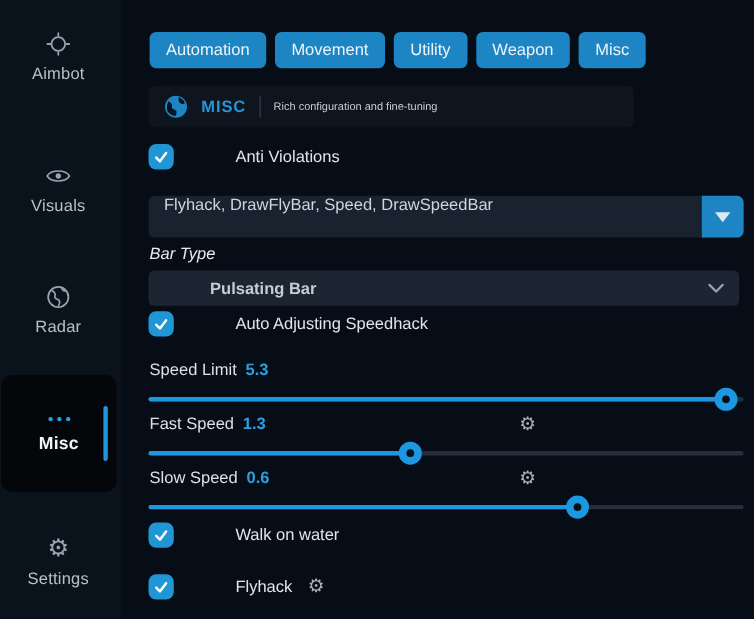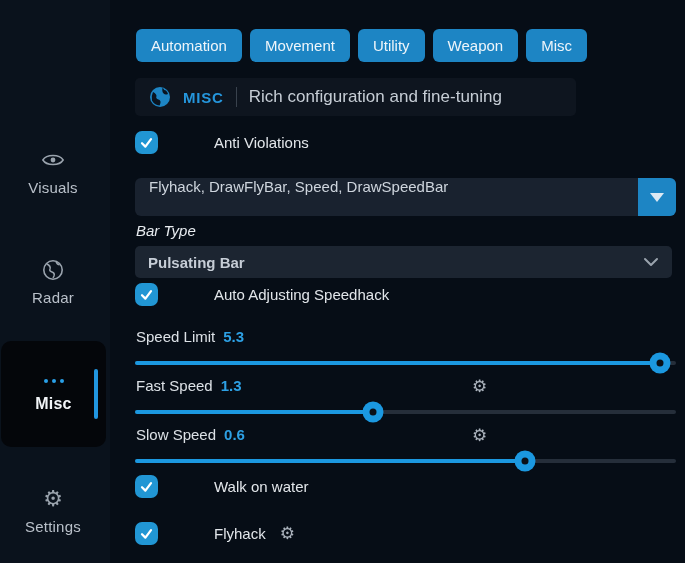--- a/index.html
+++ b/index.html
@@ -23,38 +23,38 @@
   .main { position:absolute; left:135px; top:16px; width:541px; height:563px; }
 
   .tabs { position:absolute; left:1px; top:13px; display:flex; gap:8px; }
   .tab { height:33px; padding:0 15px; background:#1d85c4; color:#eef5fa; border:none; border-radius:6px;
          font-family:"Liberation Sans", sans-serif; font-size:15px; cursor:pointer; }
 
   .header { position:absolute; left:0; top:62px; width:441px; height:38px; background:#0e151f; border-radius:5px;
             display:flex; align-items:center; padding:0 14px; gap:12px; }
   .hdr-title { color:#2596dc; font-weight:bold; font-size:15px; letter-spacing:.8px; }
   .hdr-divider { width:1px; height:20px; background:#39424d; }
-  .hdr-sub { color:#c6cdd5; font-size:17px; }
+  .hdr-sub { color:#c6cdd5; font-size:10px; }
 
   .check-row { position:absolute; left:0; display:flex; align-items:center; gap:14px; cursor:pointer; }
   .cb { width:23px; height:23px; background:#2196d4; border-radius:7px; display:flex; align-items:center; justify-content:center; flex:none; }
   .cb-label { color:#e2e6ea; font-size:15px;margin-left:42px; }
   .inline-gear { font-family:"DejaVu Sans", sans-serif; color:#aab2bc; font-size:17px; line-height:1; cursor:pointer; }
 
   .mselect { position:absolute; left:0; top:162px; width:541px; height:38px; background:#19222f; border-radius:6px;
              display:flex; align-items:flex-start; cursor:pointer; }
   .mselect-text { flex:1; padding-left:14px; color:#ced5dd; font-size:15px; white-space:nowrap; overflow:hidden; }
   .mselect-btn { width:38px; height:38px; background:#1d85c4; border-radius:0 6px 6px 0; display:flex; align-items:center; justify-content:center; cursor:pointer; }
   .tri { width:0; height:0; border-left:7px solid transparent; border-right:7px solid transparent; border-top:9px solid #dce9f3; }
 
   .field-label { position:absolute; left:1px; color:#e8ecf0; font-size:15px;font-style:italic; }
 
   .select { position:absolute; left:0; top:230px; width:537px; height:32px; background:#1c2531; border-radius:5px;
             display:flex; align-items:center; justify-content:space-between; padding:0 13px; cursor:pointer; }
-  .select-text { color:#c6cdd6; font-size:15px; font-weight:bold; }
+  .select-text { color:#c6cdd6; font-size:15px; font-weight:bold;margin-left:43px; }
 
   .slider-label { position:absolute; left:1px; display:flex; gap:8px; align-items:baseline; }
   .slider-label .lbl { color:#dce1e6; font-size:15px; }
   .slider-label .val { color:#2da0e4; font-size:15px; font-weight:bold; }
   .row-gear { position:absolute; left:337px; font-family:"DejaVu Sans", sans-serif; color:#aab2bc; font-size:17px; line-height:1; cursor:pointer; }
 
   .track { position:absolute; left:0; width:541px; height:4px; background:#252e3a; border-radius:2px; cursor:pointer; }
   .fill { position:absolute; left:0; top:0; height:4px; background:#1b98e0; border-radius:2px; }
   .thumb { position:absolute; top:2px; width:21px; height:21px; background:#1b98e0; border-radius:50%;
            transform:translate(-50%,-50%); display:flex; align-items:center; justify-content:center; cursor:grab; }
@@ -62,20 +62,32 @@
 
   svg { display:block; }
 </style>
 </head>
 <body>
 
 <div class="app">
 
   <aside class="sidebar">
 
+    <div class="side-item" style="top:28px">
+      <span class="side-icon">
+        <svg width="24" height="24" viewBox="0 0 24 24">
+          <circle cx="12" cy="12" r="6.2" fill="none" stroke="#9aa3ad" stroke-width="1.6"></circle>
+          <line x1="12" y1="1.5" x2="12" y2="5.5" stroke="#9aa3ad" stroke-width="1.6"></line>
+          <line x1="12" y1="18.5" x2="12" y2="22.5" stroke="#9aa3ad" stroke-width="1.6"></line>
+          <line x1="1.5" y1="12" x2="5.5" y2="12" stroke="#9aa3ad" stroke-width="1.6"></line>
+          <line x1="18.5" y1="12" x2="22.5" y2="12" stroke="#9aa3ad" stroke-width="1.6"></line>
+        </svg>
+      </span>
+      <span class="side-label">Aimbot</span>
+    </div>
 
     <div class="side-item" style="top:148px">
       <span class="side-icon">
         <svg width="26" height="20" viewBox="0 0 26 20">
           <path d="M2 10 C6 3.5, 20 3.5, 24 10 C20 16.5, 6 16.5, 2 10 Z" fill="none" stroke="#9aa3ad" stroke-width="1.6"></path>
           <circle cx="13" cy="10" r="2.6" fill="#9aa3ad"></circle>
         </svg>
       </span>
       <span class="side-label">Visuals</span>
     </div>

